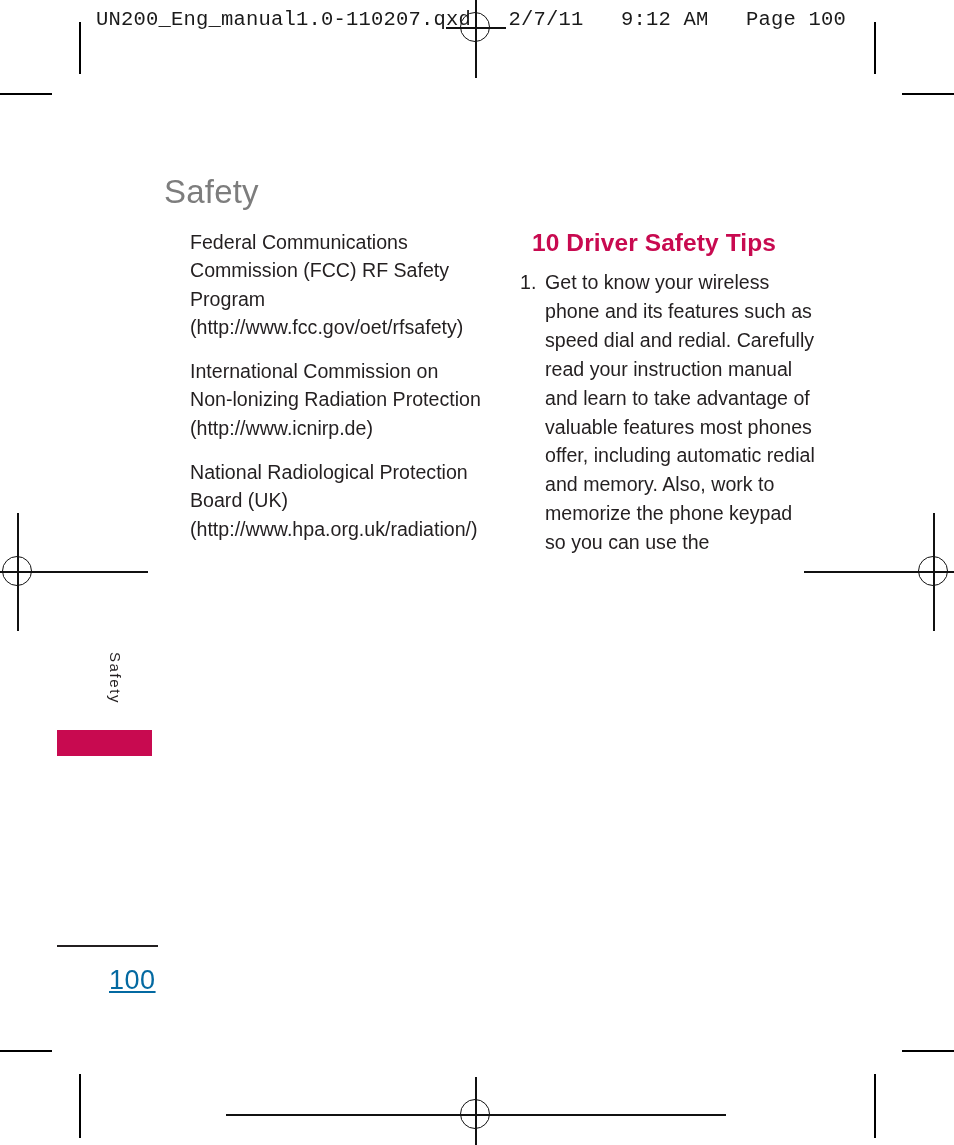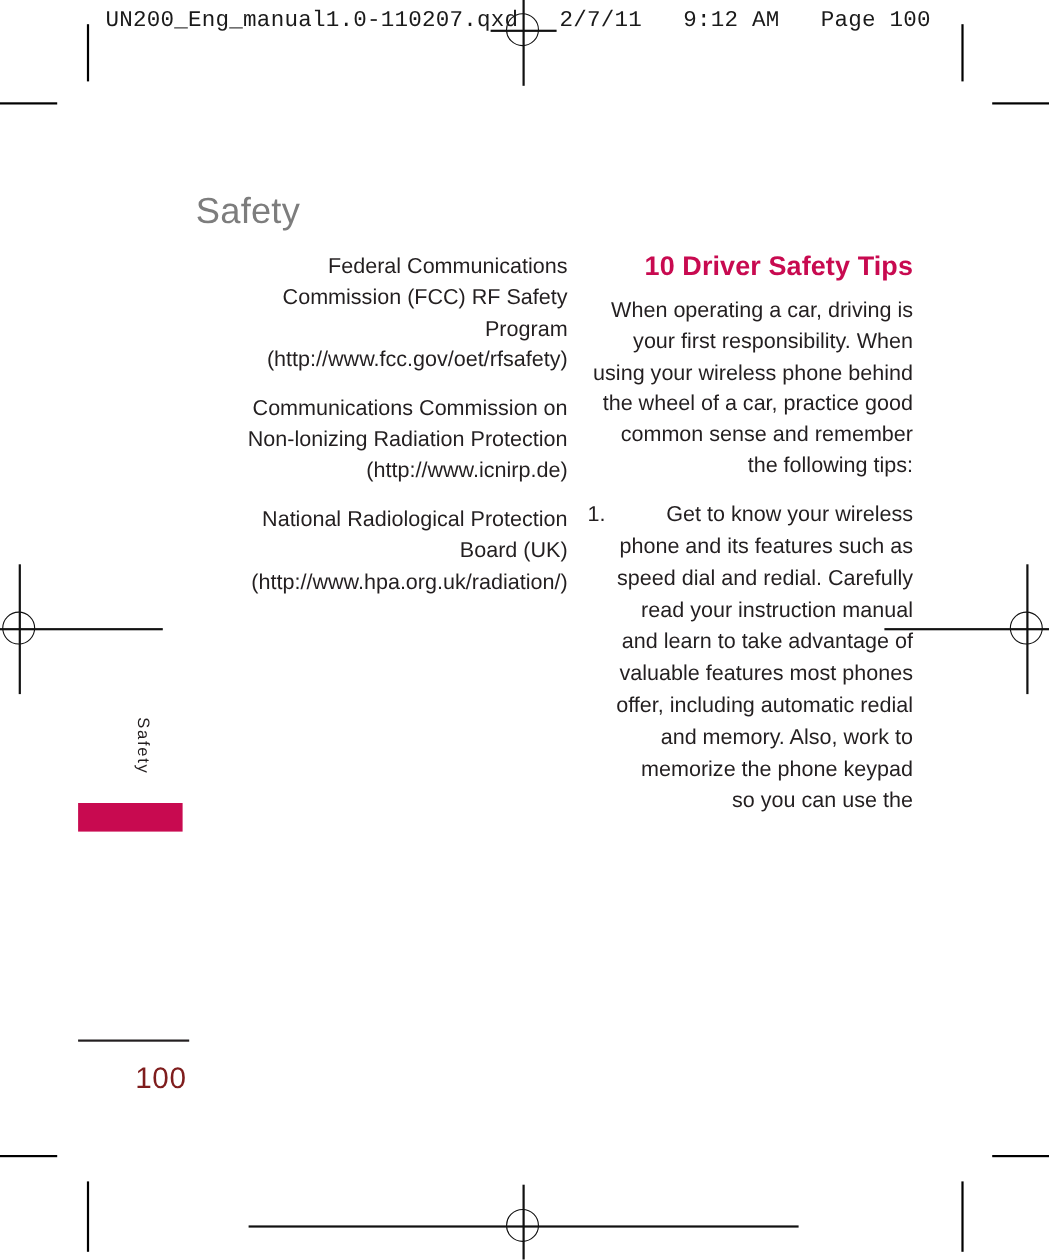--- a/index.html
+++ b/index.html
@@ -69,25 +69,24 @@
     background: #111;
   }
   
   .regmark.long .cy { height: 118px; top: -29px; }
   .regmark.long.bottom .cx { width: 500px; left: -220px; }
   .regmark.long.bottom .cy { height: 76px; top: -8px; }
 
   
   .page {
     position: absolute;
-    left: 15px;
+    left: 1px;
     top: 0;
     width: 795px;
     height: 1145px;
-    text-align: right;
   }
 
   .page-title {
     position: absolute;
     left: 163px;
     top: 151px;
     font-size: 33px;
     color: #7d7d7d;
     font-weight: 400;
     letter-spacing: 0.2px;
@@ -97,21 +96,21 @@
     position: absolute;
     left: 0;
     top: 228px;
     width: 954px;
   }
 
   .col {
     position: absolute;
     top: 0;
   }
-  .col-left  { left: 189px; width: 292px; margin-left: 20px; }
+  .col-left  { left: 189px; width: 292px; }
   .col-right { left: 519px; width: 296px; }
 
   p.body {
     margin: 0 0 16px 0;
     font-size: 19.6px;
     line-height: 28.3px;
     color: #231f20;
   }
 
   .section-heading {
@@ -170,22 +169,23 @@
     top: 945px;
     width: 101px;
     height: 1.7px;
     background: #231f20;
   }
   .folio-number {
     position: absolute;
     left: 108px;
     top: 965px;
     font-size: 27px;
-    color: #7f1d1d;
+    color: #0369a1;
     letter-spacing: 0.5px;
+    text-decoration: underline;
   }
 </style>
 </head>
 <body>
 
 <div>
 
   <div class="mark v" style="left:79px; top:22px; height:52px;"></div>
   <div class="mark h" style="left:0px; top:93px; width:52px;"></div>
 
@@ -226,27 +226,26 @@
 <div class="slug">UN200_Eng_manual1.0-110207.qxd   2/7/11   9:12 AM   Page 100</div>
 
 <div class="page">
 
   <h1 class="page-title">Safety</h1>
 
   <div class="columns">
 
     <div class="col col-left">
       <p class="body">Federal Communications Commission (FCC) RF Safety Program (http://www.fcc.gov/oet/rfsafety)</p>
-      <p class="body">Communications Commission on Non-lonizing Radiation Protection (http://www.icnirp.de)</p>
+      <p class="body">International Commission on Non-lonizing Radiation Protection (http://www.icnirp.de)</p>
       <p class="body">National Radiological Protection Board (UK) (http://www.hpa.org.uk/radiation/)</p>
     </div>
 
     <div class="col col-right">
       <h2 class="section-heading">10 Driver Safety Tips</h2>
-      <p class="body">When operating a car, driving is your first responsibility. When using your wireless phone behind the wheel of a car, practice good common sense and remember the following tips:</p>
 
       <ol class="tips">
         <li>
           <span class="num">1.</span>
           <span>Get to know your wireless phone and its features such as speed dial and redial. Carefully read your instruction manual and learn to take advantage of valuable features most phones offer, including automatic redial and memory. Also, work to memorize the phone keypad so you can use the</span>
         </li>
       </ol>
     </div>
 
   </div>

